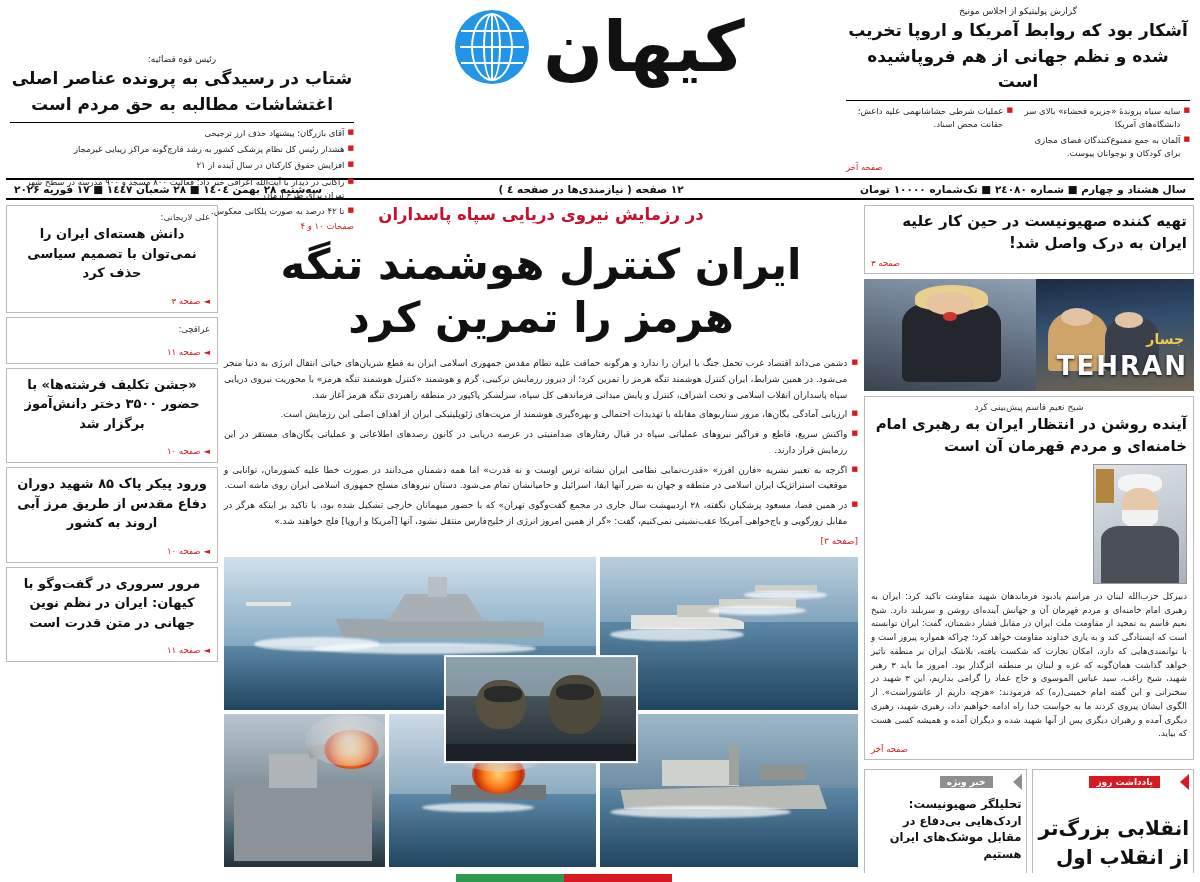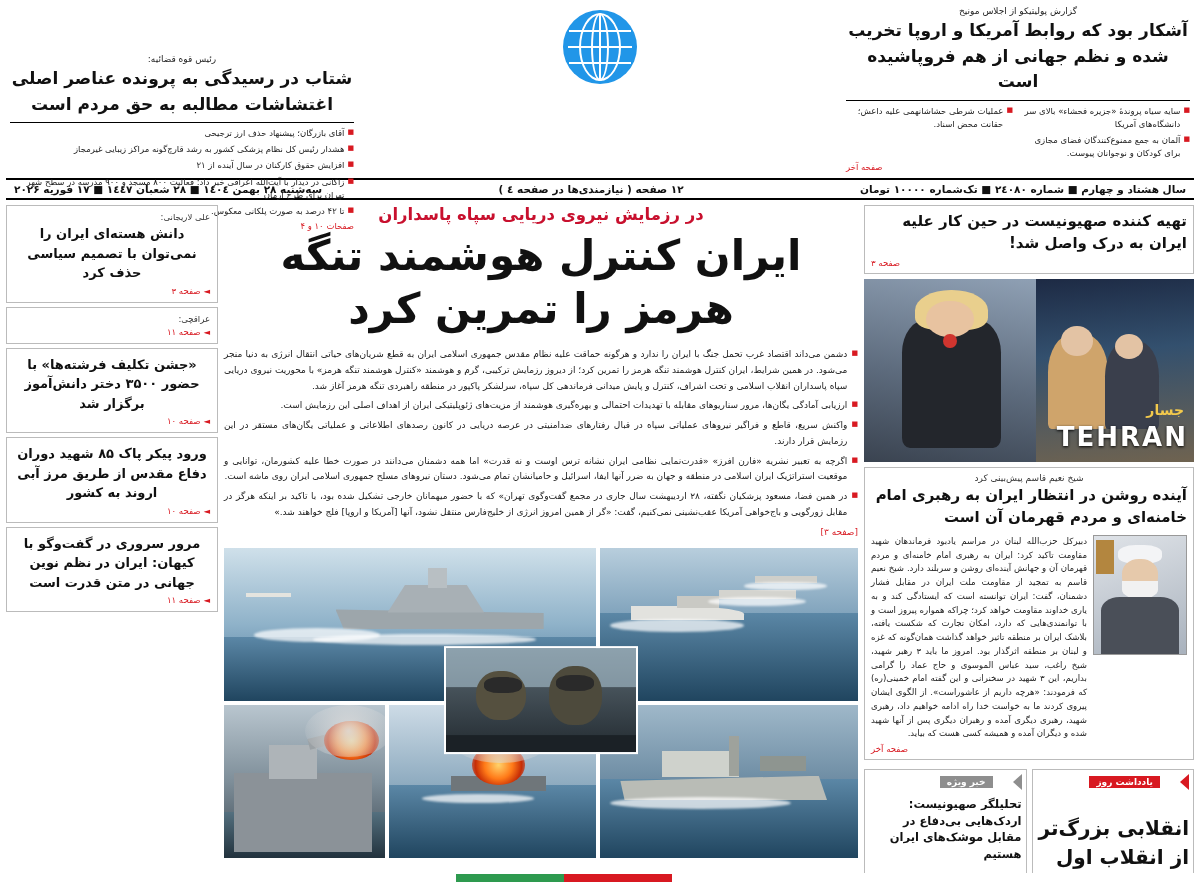--- a/index.html
+++ b/index.html
@@ -67,39 +67,39 @@
   .tp-left .w2{position:absolute;left:44%;top:34%;width:34%;height:48%;background:#3a3f4c;border-radius:40% 40% 6% 6%;}
   .tp-left .face1{position:absolute;left:16%;top:26%;width:20%;height:16%;background:#e3c3a4;border-radius:50%;}
   .tp-left .face2{position:absolute;left:50%;top:30%;width:18%;height:14%;background:#e3c3a4;border-radius:50%;}
   .tehran-word{position:absolute;bottom:10px;right:6px;font-size:26px;font-weight:bold;color:#fff;letter-spacing:2px;font-family:"DejaVu Sans",sans-serif;direction:ltr;text-shadow:0 1px 3px #000;}
   .tehran-tag{position:absolute;bottom:44px;right:10px;color:#f2c94c;font-size:14px;font-weight:bold;}
   .tp-right .coat{position:absolute;left:22%;top:22%;width:58%;height:70%;background:#23262c;border-radius:26% 26% 8% 8%;}
   .tp-right .fc{position:absolute;left:36%;top:12%;width:28%;height:20%;background:#e8c3a0;border-radius:48%;}
   .tp-right .hair{position:absolute;left:30%;top:6%;width:42%;height:22%;background:#e9cf8d;border-radius:50% 50% 30% 30%;}
   .tp-right .mic{position:absolute;left:46%;top:30%;width:8%;height:8%;background:#d0352f;border-radius:50%;}
 
-  .cleric-row{display:flex;gap:6px;}
+  .cleric-row{display:flex;gap:6px;flex-direction:column;}
   .cleric-photo{width:92px;height:118px;flex:none;background:linear-gradient(160deg,#dfe3e8,#a9b2bd);position:relative;overflow:hidden;border:1px solid #999;}
   .cleric-photo .turban{position:absolute;left:26%;top:8%;width:48%;height:16%;background:#f3f4f6;border-radius:40%;}
   .cleric-photo .head{position:absolute;left:30%;top:20%;width:40%;height:28%;background:#e6c9ab;border-radius:45%;}
   .cleric-photo .beard{position:absolute;left:30%;top:38%;width:40%;height:16%;background:#f1f1f1;border-radius:0 0 50% 50%;}
   .cleric-photo .robe{position:absolute;left:8%;top:52%;width:84%;height:48%;background:#4a4f58;border-radius:24% 24% 0 0;}
   .cleric-photo .frame{position:absolute;left:2px;top:4px;width:18px;height:34px;background:#b3863f;}
 
   .flagband{display:flex;gap:5px;margin-top:4px;}
   .flagbox{flex:1;border:1px solid #bbb;padding:4px;box-sizing:border-box;}
   .tagline{display:flex;align-items:center;gap:20px;justify-content:flex-start;font-size:9px;}
   .tag-red{background:#d81921;color:#fff;padding:1px 7px;font-size:9px;font-weight:bold;}
   .tag-gray{background:#8e8e8e;color:#fff;padding:1px 7px;font-size:9px;font-weight:bold;}
   .tag-arrow{width:0;height:0;border-top:8px solid transparent;border-bottom:8px solid transparent;border-right:9px solid #d81921;}
   .tag-arrow.g{border-right-color:#8e8e8e;}
 
   
   .main-kicker{text-align:center;font-size:16.5px;font-weight:bold;color:#c8102e;margin-bottom:6px;}
-  .main-head{text-align:center;font-size:42px;font-weight:bold;line-height:1.25;letter-spacing:-1px;}
+  .main-head{text-align:center;font-size:42px;font-weight:bold;line-height:1.25;letter-spacing:-1px;margin-top:9px;}
   .main-body{font-size:9px;line-height:1.75;text-align:justify;margin-top:12px;color:#191919;}
   .main-body p{margin:0 0 4px;display:flex;gap:4px;}
   .main-body .dot{color:#d81921;font-size:7px;line-height:1.9;flex:none;}
   .main-pageref{color:#d81921;font-size:9px;text-align:right;}
 
   
   .mosaic{margin-top:8px;display:grid;grid-template-columns:1.25fr 1fr 0.78fr;grid-template-rows:1fr 1fr;gap:4px;height:310px;position:relative;}
   .m-a{grid-column:1;grid-row:1;background:linear-gradient(180deg,#b8cedd 0%,#7fa2bb 45%,#47708f 100%);position:relative;overflow:hidden;}
   .m-b{grid-column:2 / span 2;grid-row:1;background:linear-gradient(180deg,#cfe0ea 0%,#8fb2c9 50%,#3f6e92 100%);position:relative;overflow:hidden;}
   .m-c{grid-column:1;grid-row:2;background:linear-gradient(180deg,#9fb8c9 0%,#6d8ca3 50%,#2f4f68 100%);position:relative;overflow:hidden;}
@@ -112,21 +112,21 @@
   .ship-body{position:absolute;background:#9aa2a6;}
   .fire{position:absolute;background:radial-gradient(circle,#ffd36b 0%,#ff7a18 42%,#c62d06 70%,rgba(120,20,0,0) 100%);border-radius:50%;}
   .smoke{position:absolute;background:radial-gradient(circle,rgba(220,220,220,.9),rgba(160,160,160,0));border-radius:50%;}
   .pilot-head{position:absolute;background:#6b5f4c;border-radius:45%;}
   .heli-glass{position:absolute;background:rgba(180,205,220,.55);}
 
   
   .lbox{border:1px solid #bbb;padding:6px 7px;box-sizing:border-box;}
   .lbox .src{font-size:8.5px;color:#333;margin-bottom:2px;}
   .lbox .ttl{font-size:13px;font-weight:bold;line-height:1.5;text-align:center;}
-  .lbox .pg{color:#d81921;font-size:8.6px;text-align:right;margin-top:3px;}
+  .lbox .pg{color:#d81921;font-size:8.6px;text-align:right;margin-top:13px;}
 
   .footer-bar{position:absolute;left:0;right:0;bottom:0;height:8px;background:#fff;border-top:1px solid #fff;}
   .footer-bar .gseg{position:absolute;left:38%;width:9%;height:100%;background:#2e9a4f;}
   .footer-bar .rseg{position:absolute;left:47%;width:9%;height:100%;background:#d81921;}
 </style>
 </head>
 <body>
 
 <div class="page">
 
@@ -148,20 +148,21 @@
         <div class="bi">
             <span class="dot">■</span>
             <span>عملیات شرطی حشاشانهمی علیه داعش؛ حقانت محض اسناد.</span>
           </div>
       </div>
       <div class="page-ref">صفحه آخر</div>
     </div>
 
     <div class="mh-center">
       <div class="logo-wrap">
+        <span class="logo-title">کیهان</span>
         <span class="globe">
           <span class="m1"></span>
             <span class="m2"></span>
             <span class="h1"></span>
             <span class="h2"></span>
         </span>
       </div>
     </div>
 
     <div class="mh-right">

